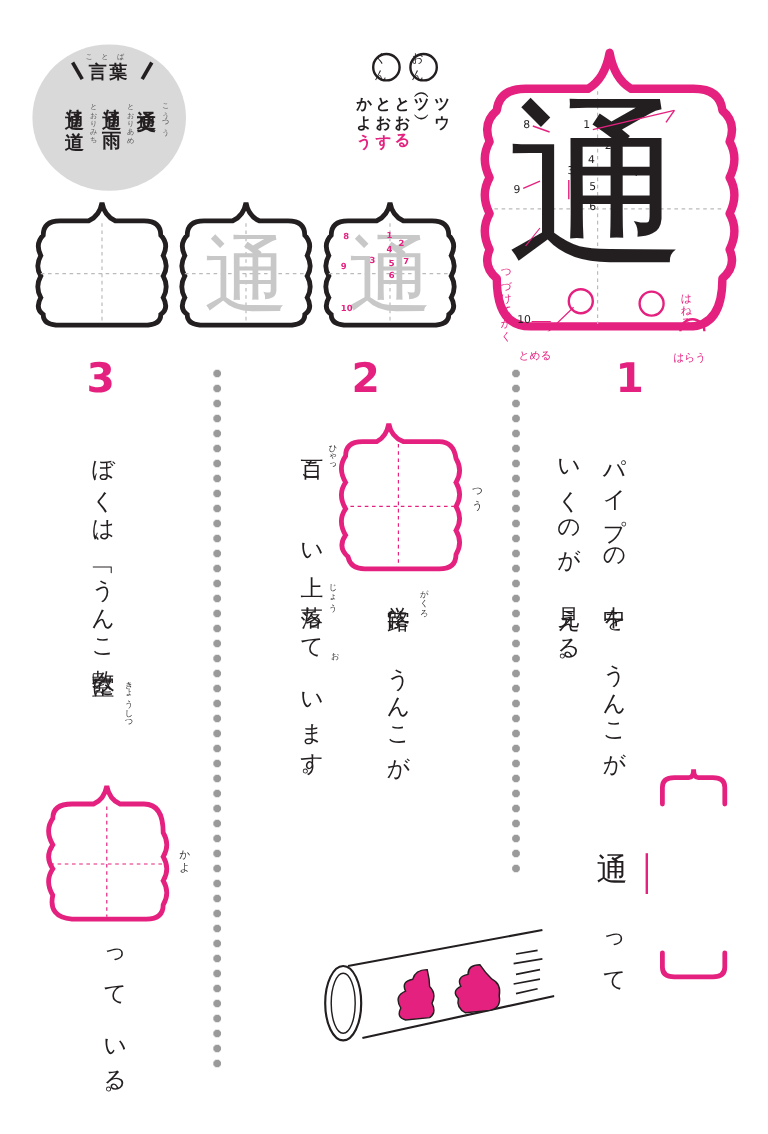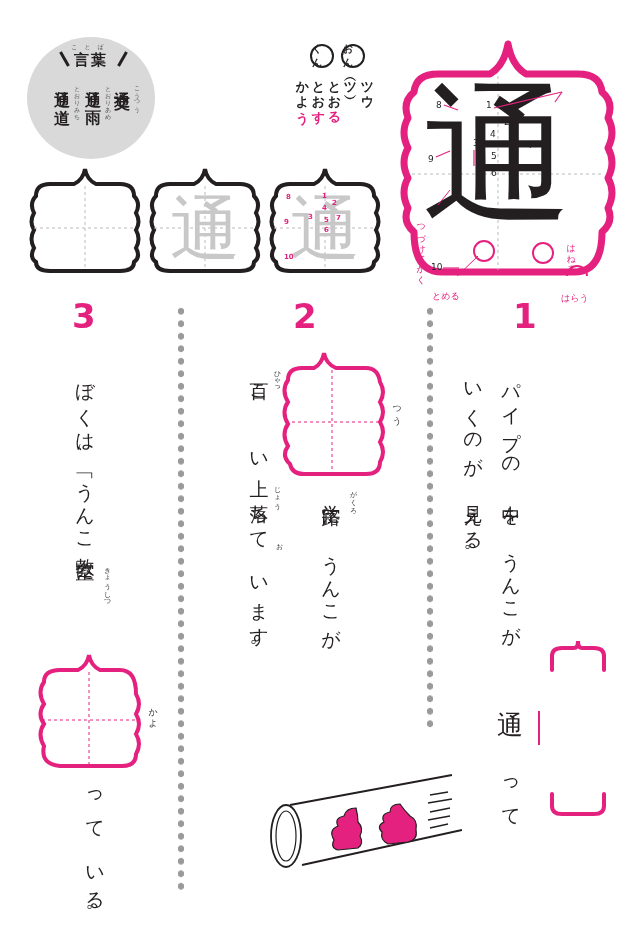--- a/index.html
+++ b/index.html
@@ -13,21 +13,21 @@
   #vocab { left: 27px; top: 37px; width: 128px; height: 122px; border-radius: 50%; background: #d9d9d9; }
   #vocab .hdr { left: 0; right: 0; top: 14px; text-align: center; font-size: 15px; font-weight: bold; letter-spacing: 2px; }
   #vocab .hdr-ruby { left: 0; right: 0; top: 6px; text-align: center; font-size: 6px; letter-spacing: 7px; color: #555; }
   #vocab .slash-l, #vocab .slash-r { top: 14px; width: 3px; height: 16px; background: #231f20; }
   #vocab .slash-l { left: 36px; transform: rotate(-30deg); }
   #vocab .slash-r { left: 94px; transform: rotate(30deg); }
   #vocab .word { top: 42px; font-size: 16px; font-weight: bold; line-height: 19px; }
   #vocab .ruby { top: 42px; font-size: 6px; line-height: 8px; color: #555; }
 
   
-  .read-badge { width: 24px; height: 24px; border: 2px solid #231f20; border-radius: 50%; font-size: 10px; font-weight: bold; display: flex; align-items: center; justify-content: center; }
+  .read-badge { width: 24px; height: 24px; border: 2px solid #231f20; border-radius: 50%; font-size: 10px; font-weight: normal; display: flex; align-items: center; justify-content: center; }
   .reading { font-size: 13px; font-weight: bold; line-height: 14px; top: 72px; }
 
   
   svg { display: block; }
   .grid-line { stroke-dasharray: 3 3; }
 
   .tracing-char { font-family: "DejaVu Serif", serif; font-size: 70px; color: #c8c8c8; line-height: 1; }
   .stroke-num { font-size: 7px; color: #e5217f; font-weight: bold; }
   .big-num { font-size: 9px; color: #231f20; }
   .big-note { font-size: 9px; color: #e5217f; }

